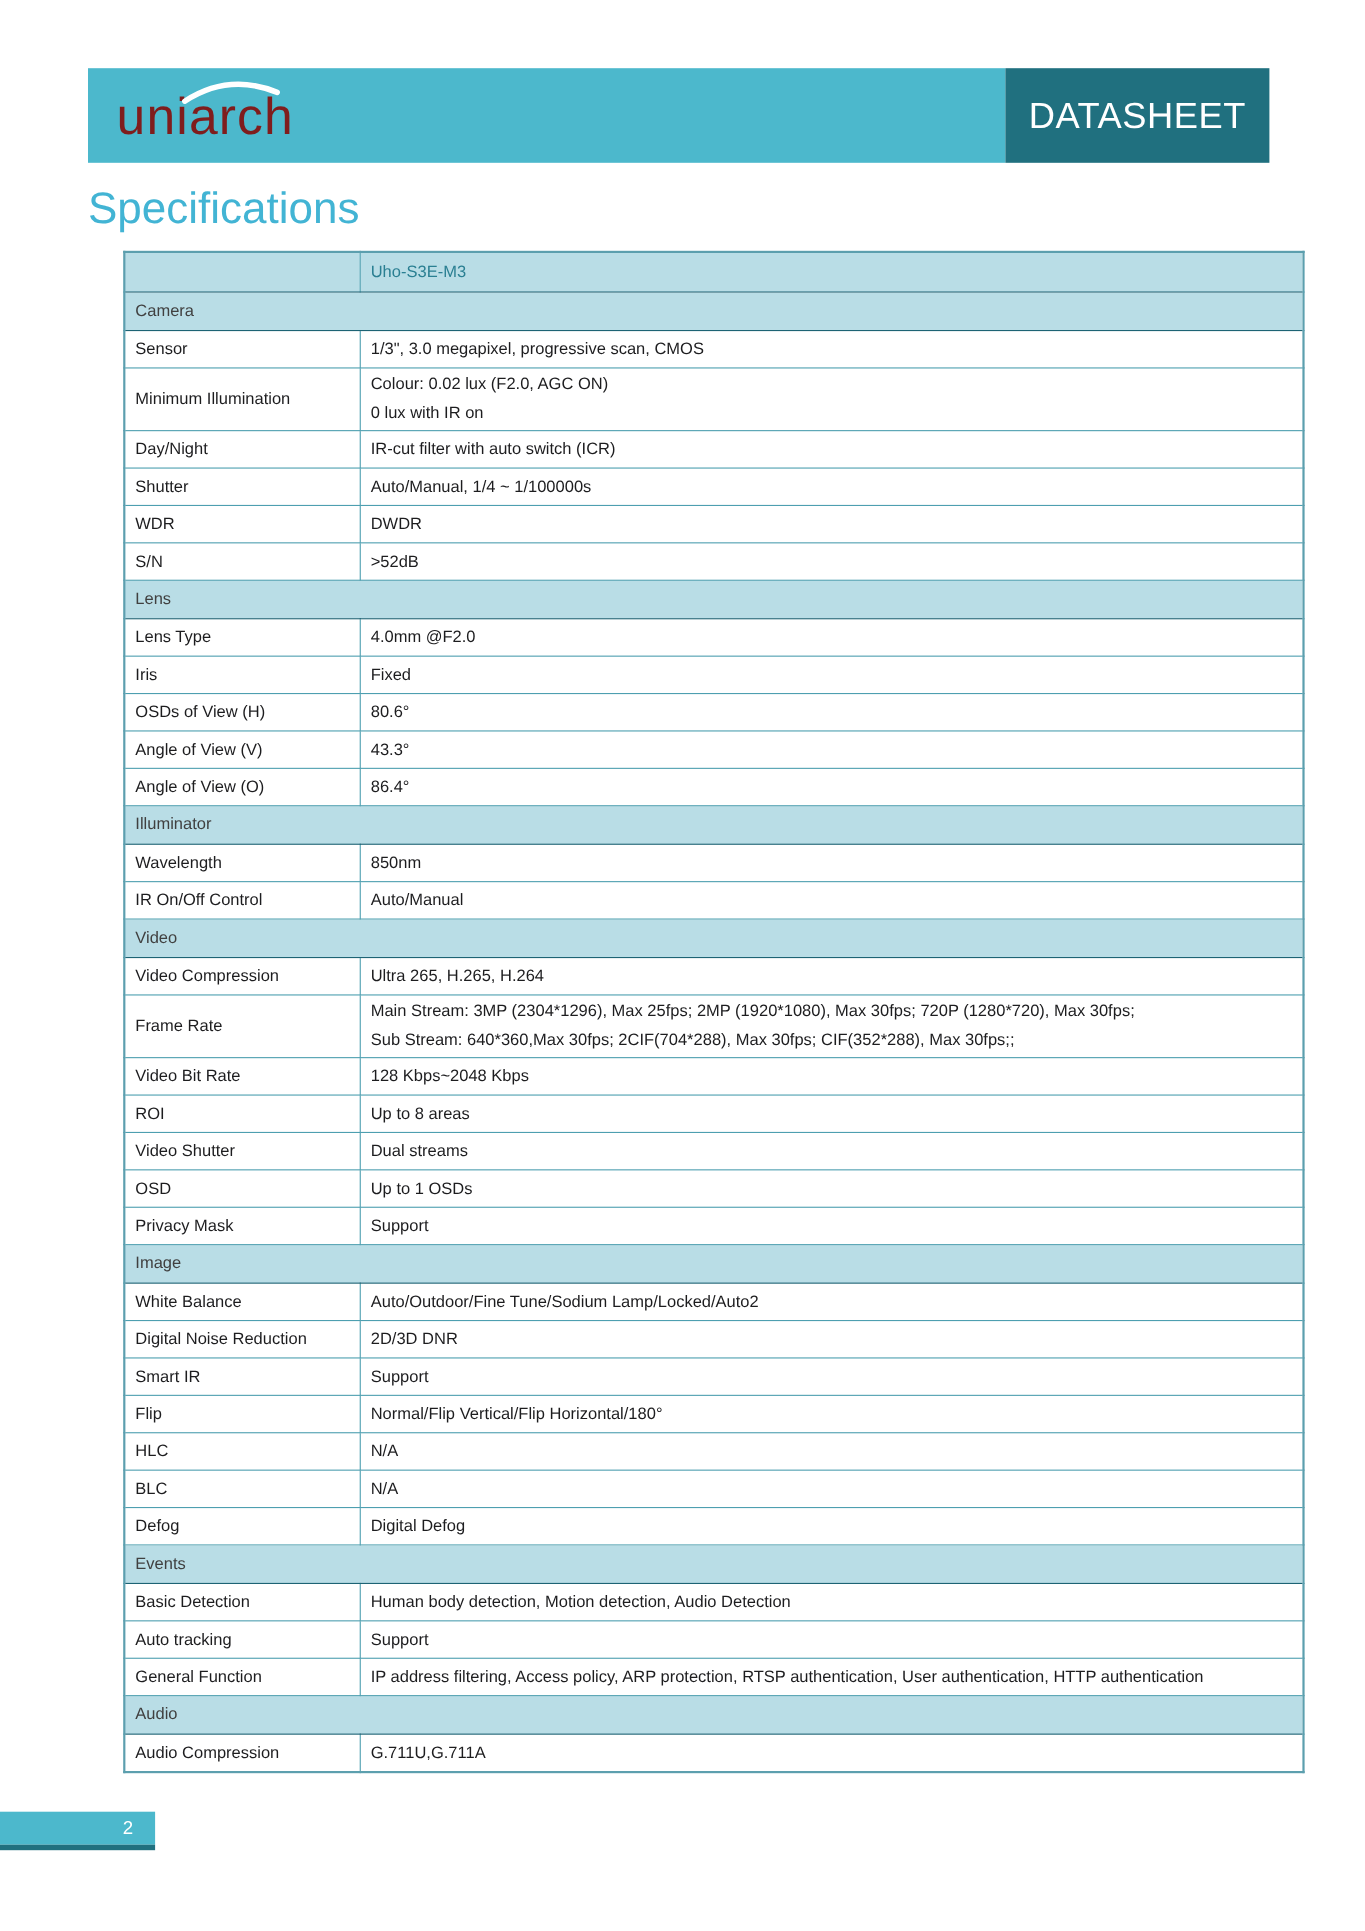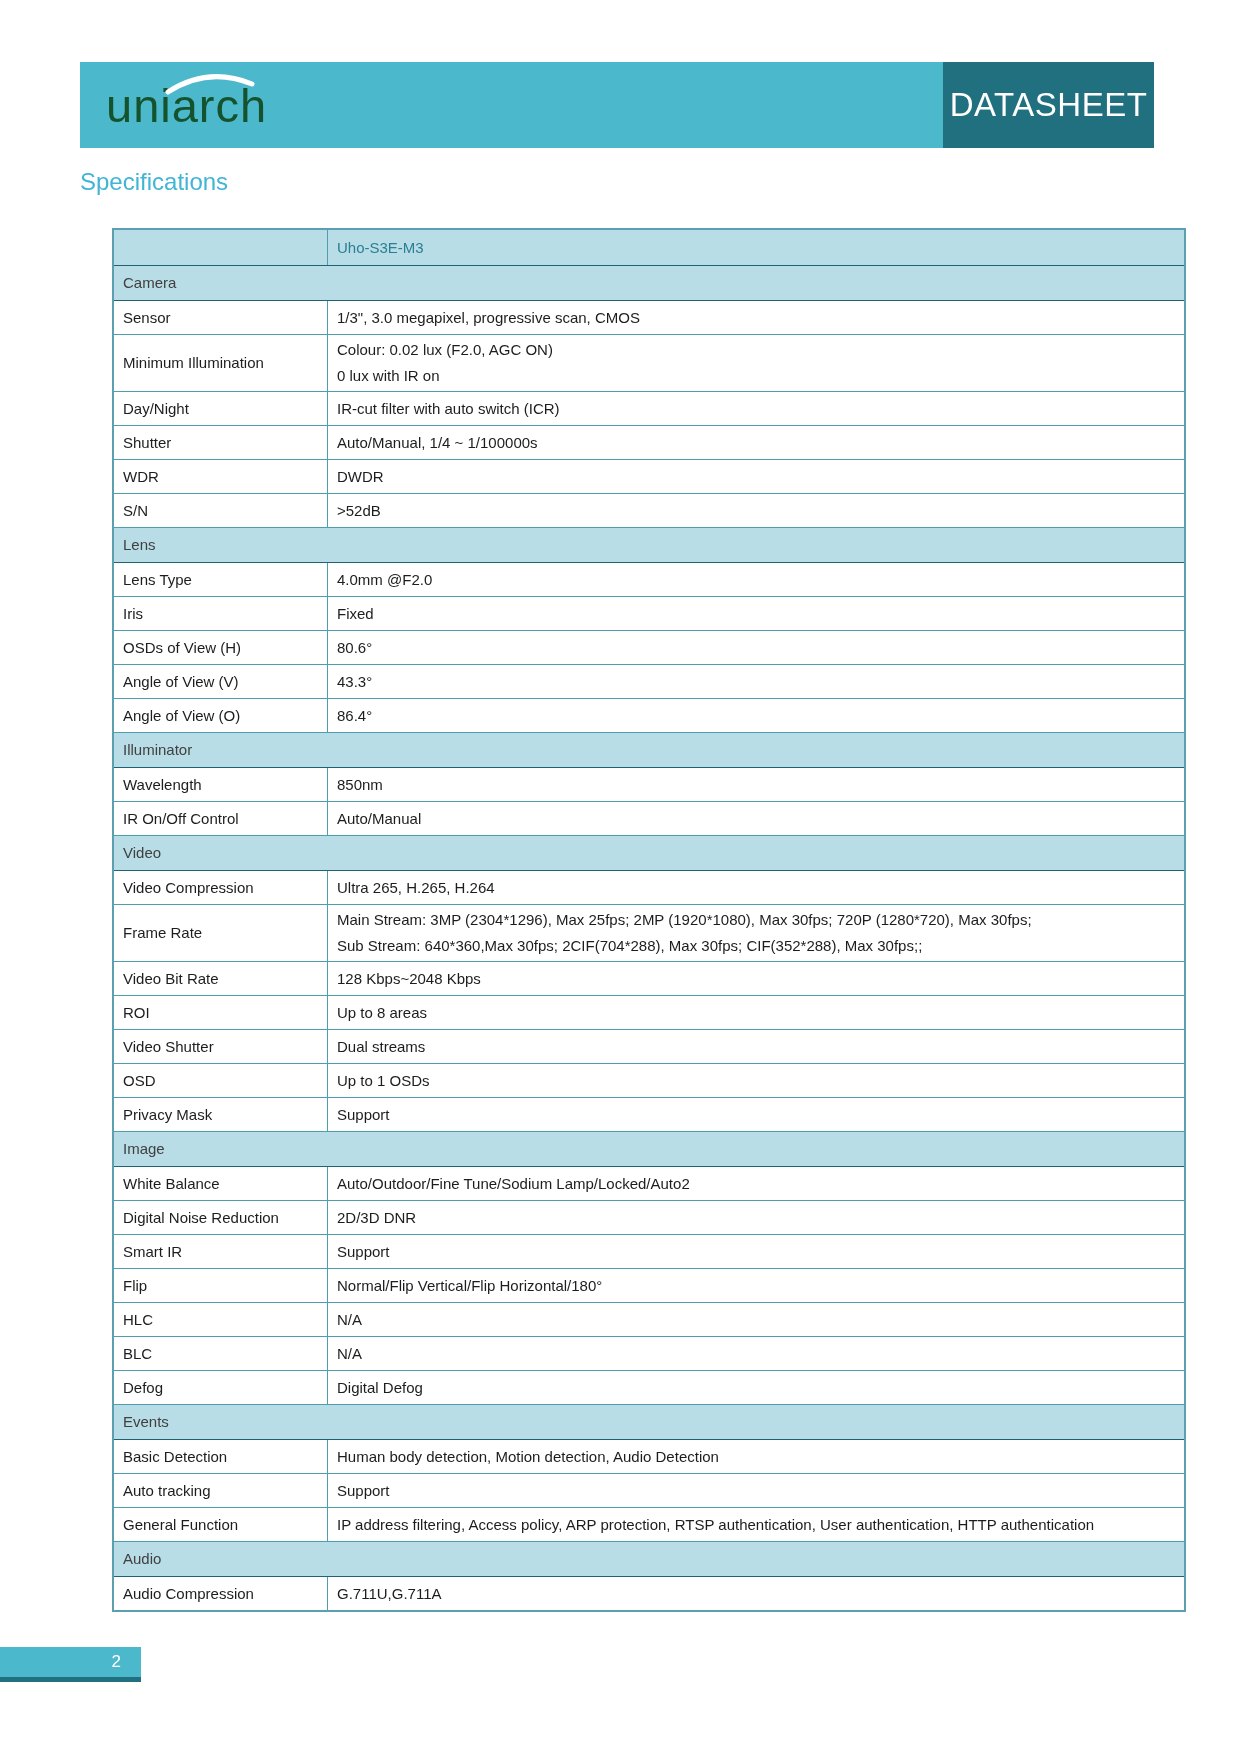--- a/index.html
+++ b/index.html
@@ -27,52 +27,52 @@
   }
   .logo-area {
     background: #4cb8cc;
     flex: 1;
     display: flex;
     align-items: center;
     padding-left: 26px;
   }
   .brand-logo {
     position: relative;
-    color: #14532d;
+    color: #7f1d1d;
     font-size: 47px;
     line-height: 1;
     letter-spacing: 1px;
     font-weight: normal;
   }
   .logo-arc {
     position: absolute;
     left: 58px;
     top: -12px;
     width: 92px;
     height: 26px;
   }
   .datasheet-area {
     background: #20707f;
-    width: 211px;
+    width: 240px;
     display: flex;
     align-items: center;
     justify-content: center;
   }
   .datasheet-label {
     color: #ffffff;
     font-size: 33px;
     letter-spacing: 0.5px;
   }
 
   
   .page-title {
     position: absolute;
     left: 80px;
     top: 168px;
-    font-size: 24px;
+    font-size: 40px;
     color: #42b4d4;
     font-weight: normal;
   }
 
   
   table.spec-table {
     position: absolute;
     left: 80px;
     top: 228px;
     width: 1074px;

